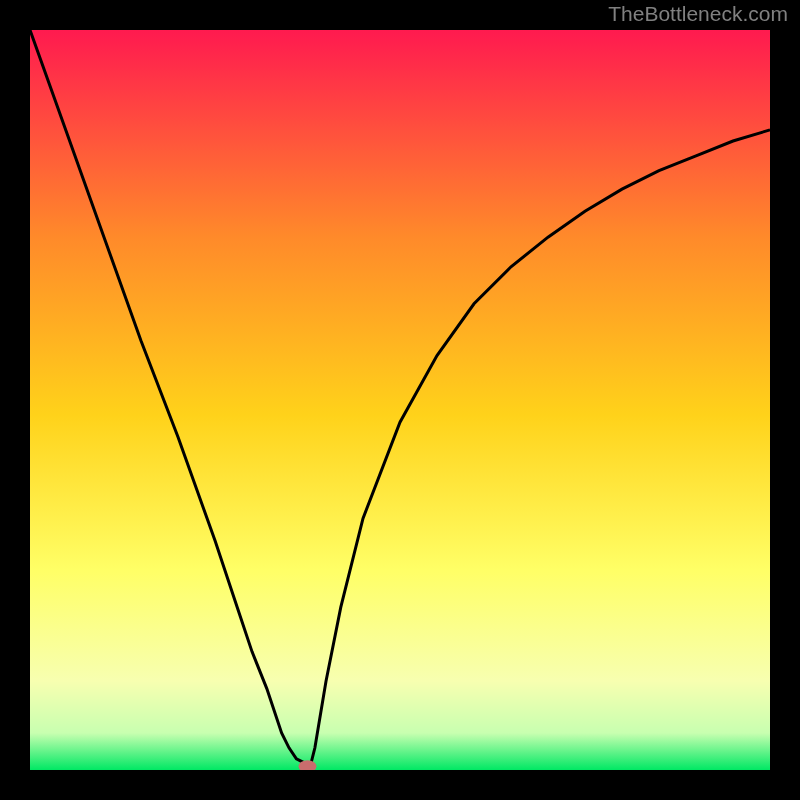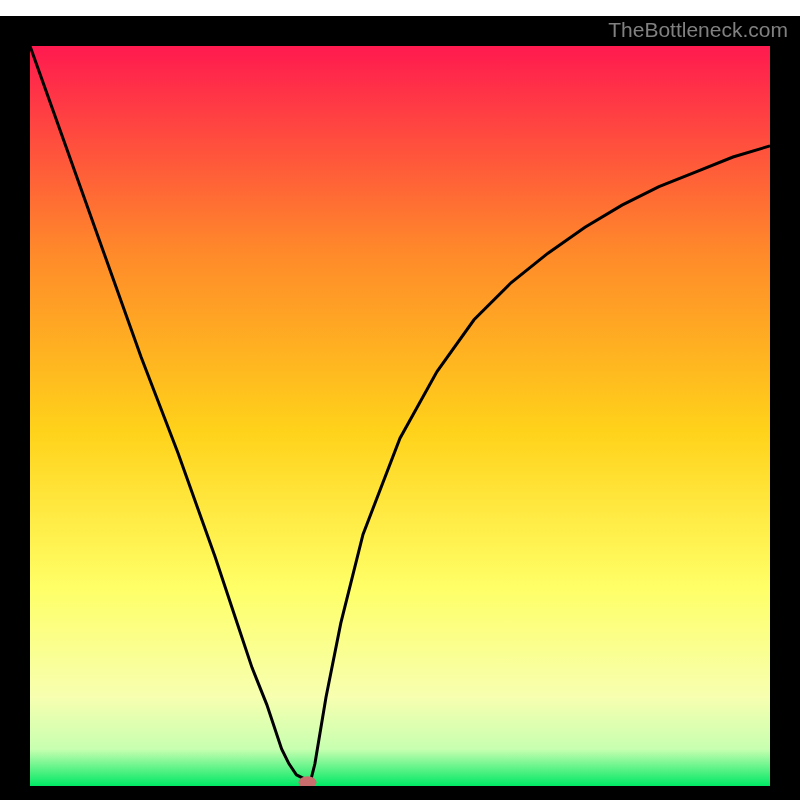--- a/index.html
+++ b/index.html
@@ -8,21 +8,20 @@
     width: 800px;
     height: 800px;
     overflow: hidden;
     background: #fff;
     font-family: Arial, Helvetica, sans-serif;
   }
   .page {
     position: relative;
     width: 800px;
     height: 748px;
-    margin-top: 16px;
   }
   .watermark {
     position: absolute;
     top: 2px;
     right: 12px;
     color: #808080;
     font-size: 21px;
     font-family: Arial, Helvetica, sans-serif;
     z-index: 10;
   }

